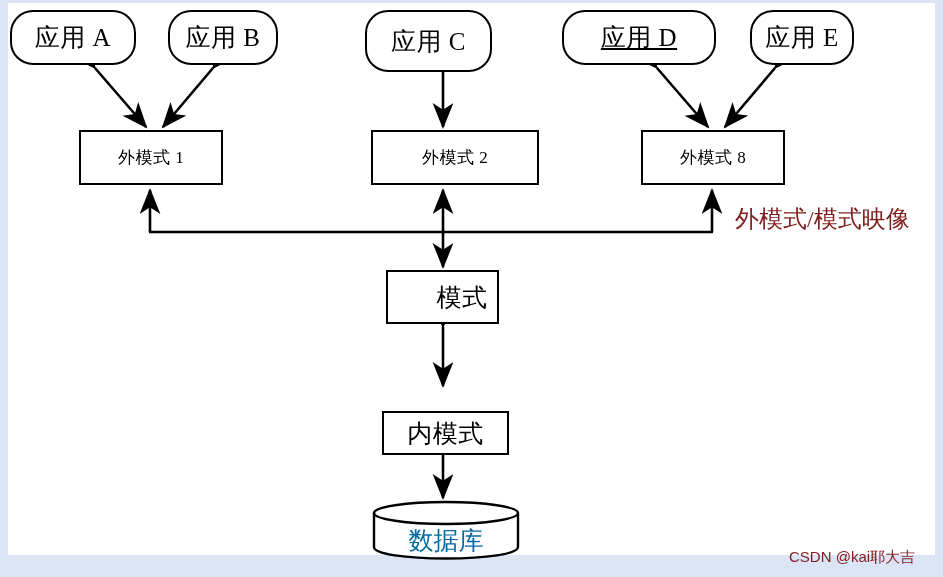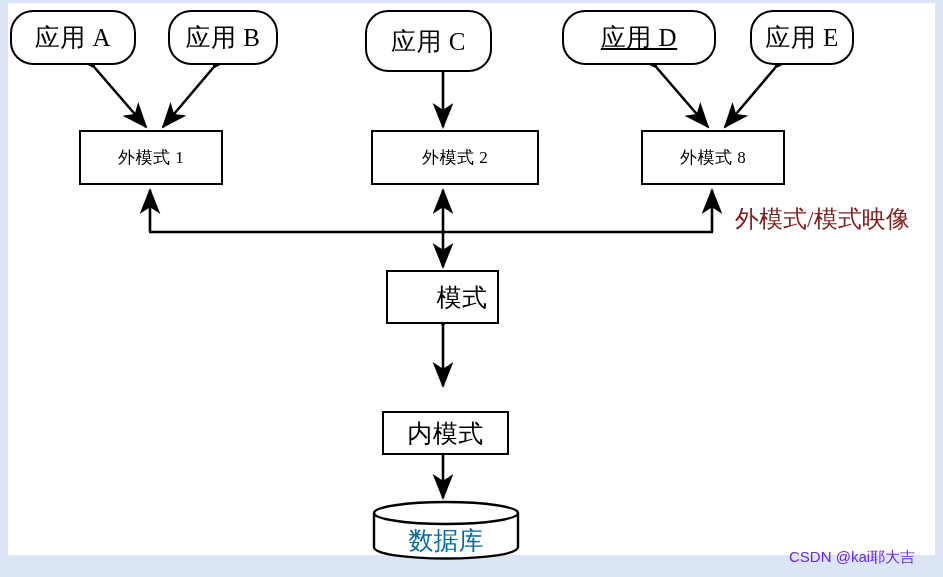--- a/index.html
+++ b/index.html
@@ -72,21 +72,21 @@
     position: absolute;
     font-family: "Liberation Serif", "DejaVu Serif", serif;
     font-size: 24px;
     color: #7f1d1d;
     white-space: nowrap;
   }
   .watermark {
     position: absolute;
     font-family: "Liberation Sans", sans-serif;
     font-size: 15px;
-    color: #6d28d9;
+    color: #7f1d1d;
     white-space: nowrap;
   }
 </style>
 </head>
 <body>
 
 <div id="canvas">
   <div id="paper"></div>
 
   <svg id="diagram" viewBox="0 0 943 577" xmlns="http://www.w3.org/2000/svg">

